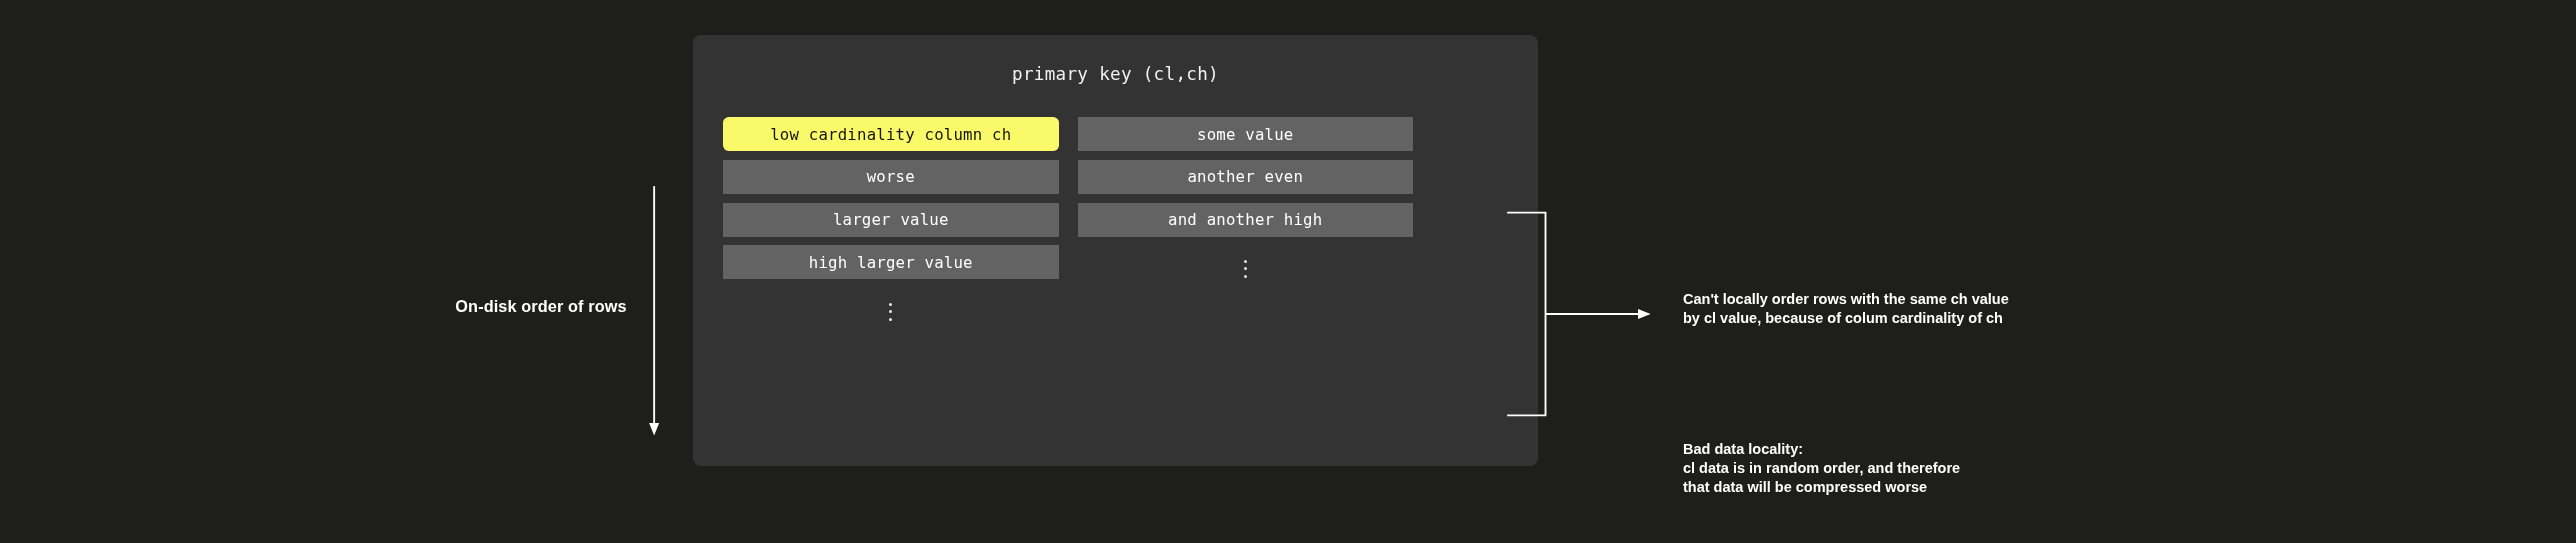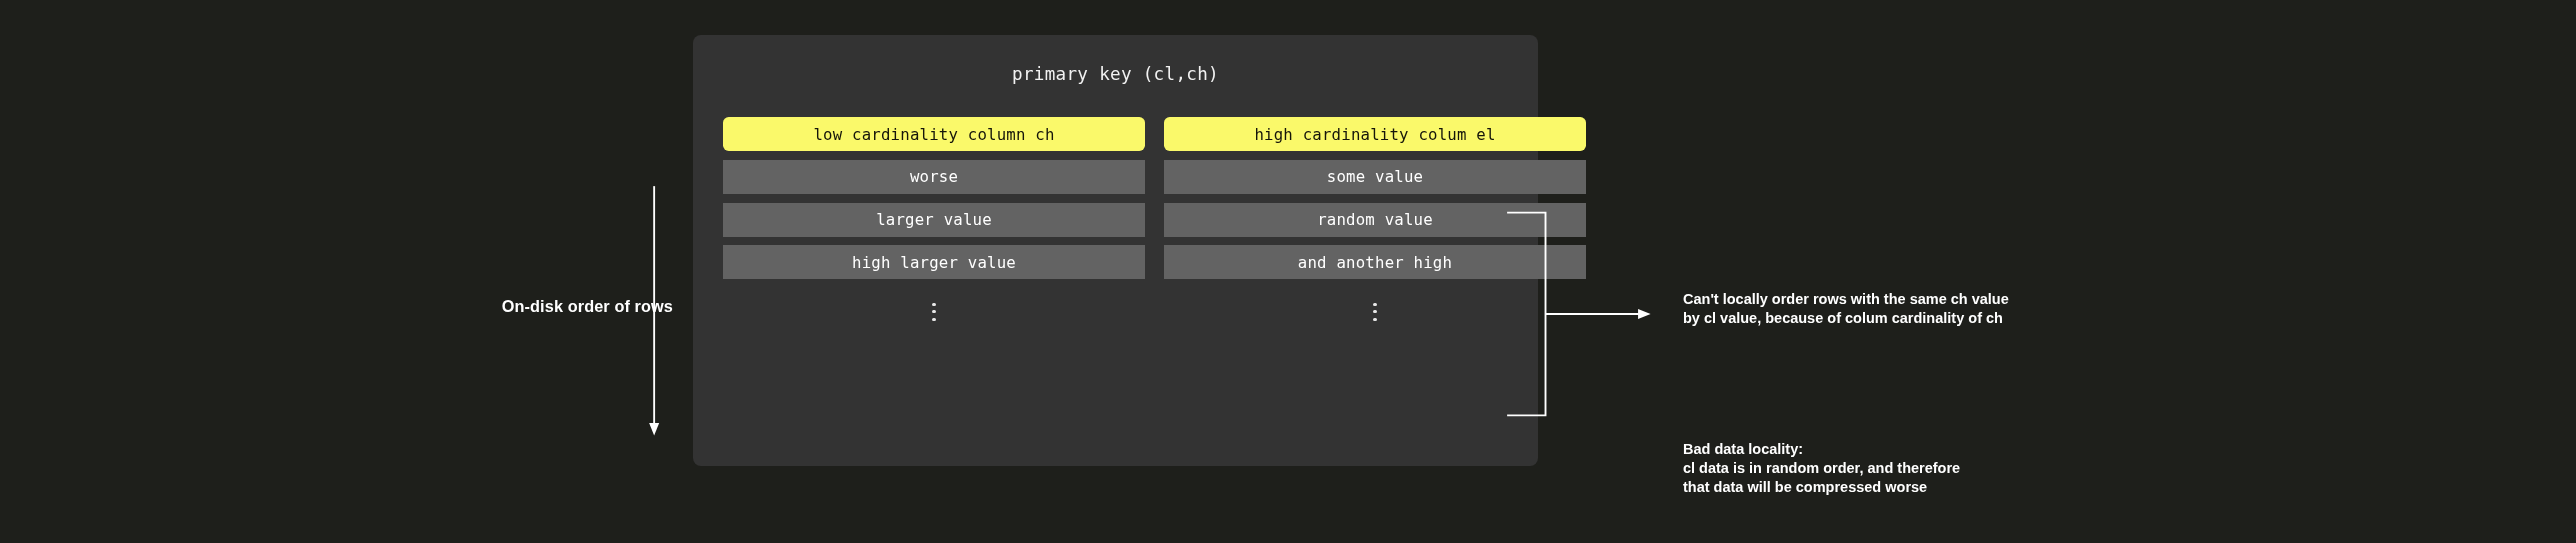--- a/index.html
+++ b/index.html
@@ -21,21 +21,21 @@
     width: 2576px;
     height: 543px;
   }
 
   
   .ondisk-label {
     position: absolute;
     left: 409px;
     top: 297px;
     width: 264px;
-    text-align: right;
+    text-align: center;
     color: #ffffff;
     font-size: 16.3px;
     font-weight: bold;
     letter-spacing: 0.1px;
     white-space: nowrap;
   }
   .ondisk-arrow {
     position: absolute;
     left: 646px;
     top: 186px;
@@ -63,21 +63,21 @@
     color: #f2f2f2;
     font-family: "DejaVu Sans Mono", "Liberation Mono", monospace;
     font-size: 17.6px;
     letter-spacing: 0.3px;
   }
 
   .columns {
     position: absolute;
     left: 30px;
     top: 82px;
-    width: 863px;
+    width: 690px;
     display: flex;
     gap: 19px;
   }
   .column {
     flex: 1 1 0;
     display: flex;
     flex-direction: column;
     gap: 8.8px;
     min-width: 0;
   }
@@ -179,23 +179,22 @@
         <div class="ellipsis">
           <span class="dots">
               <i></i>
               <i></i>
               <i></i>
             </span>
         </div>
       </div>
 
       <div class="column">
-        <div class="cell head">high cardinality colum el</div>
         <div class="cell value">some value</div>
-        <div class="cell value">random value</div>
+        <div class="cell value">another even</div>
         <div class="cell value">and another high</div>
         <div class="ellipsis">
           <span class="dots">
               <i></i>
               <i></i>
               <i></i>
             </span>
         </div>
       </div>
 

